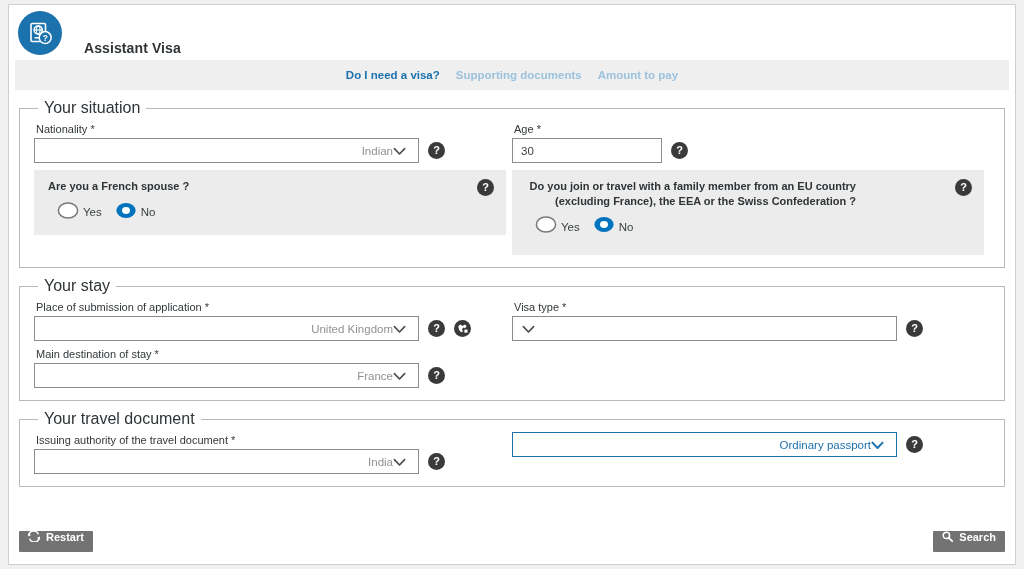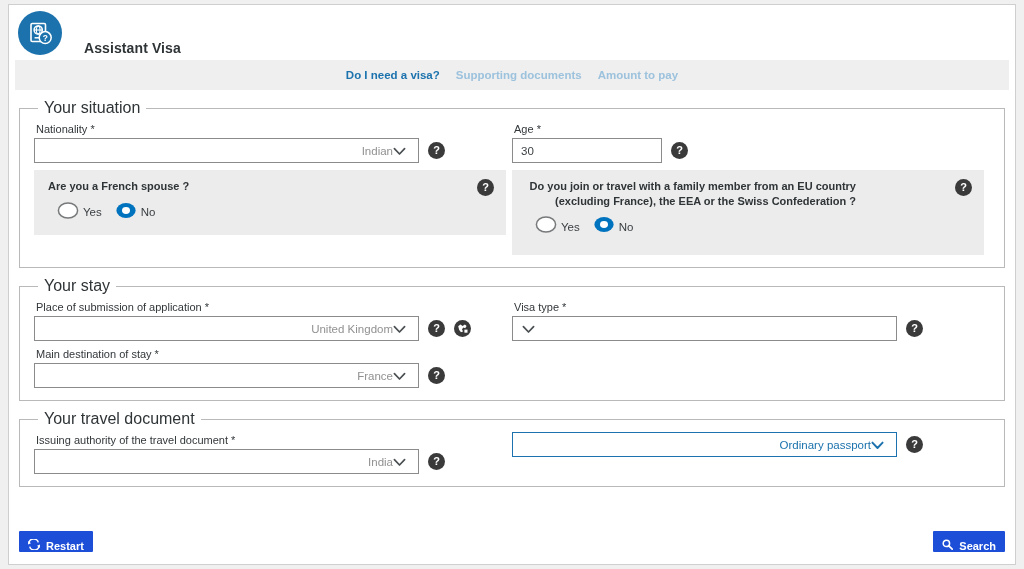--- a/index.html
+++ b/index.html
@@ -147,29 +147,29 @@
 
   
   .footer {
     position: absolute;
     left: 0; right: 0; bottom: 0;
     height: 46px;
     padding: 0 10px;
     display: flex; align-items: center; justify-content: space-between;
   }
   .btn {
-    background: #1d4ed8;
+    background: #737373;
     color: #fff;
     border: none;
     height: 21px;
     padding: 0 9px;
     font-size: 11px;
     font-weight: bold;
     font-family: "Liberation Sans", sans-serif;
-    display: flex; align-items: flex-end; gap: 6px;
+    display: flex; align-items: flex-start; gap: 6px;
     cursor: pointer;
     border-radius: 1px;
   }
 </style>
 </head>
 <body>
 
 <div class="page-frame">
 
   <div class="app-header">

